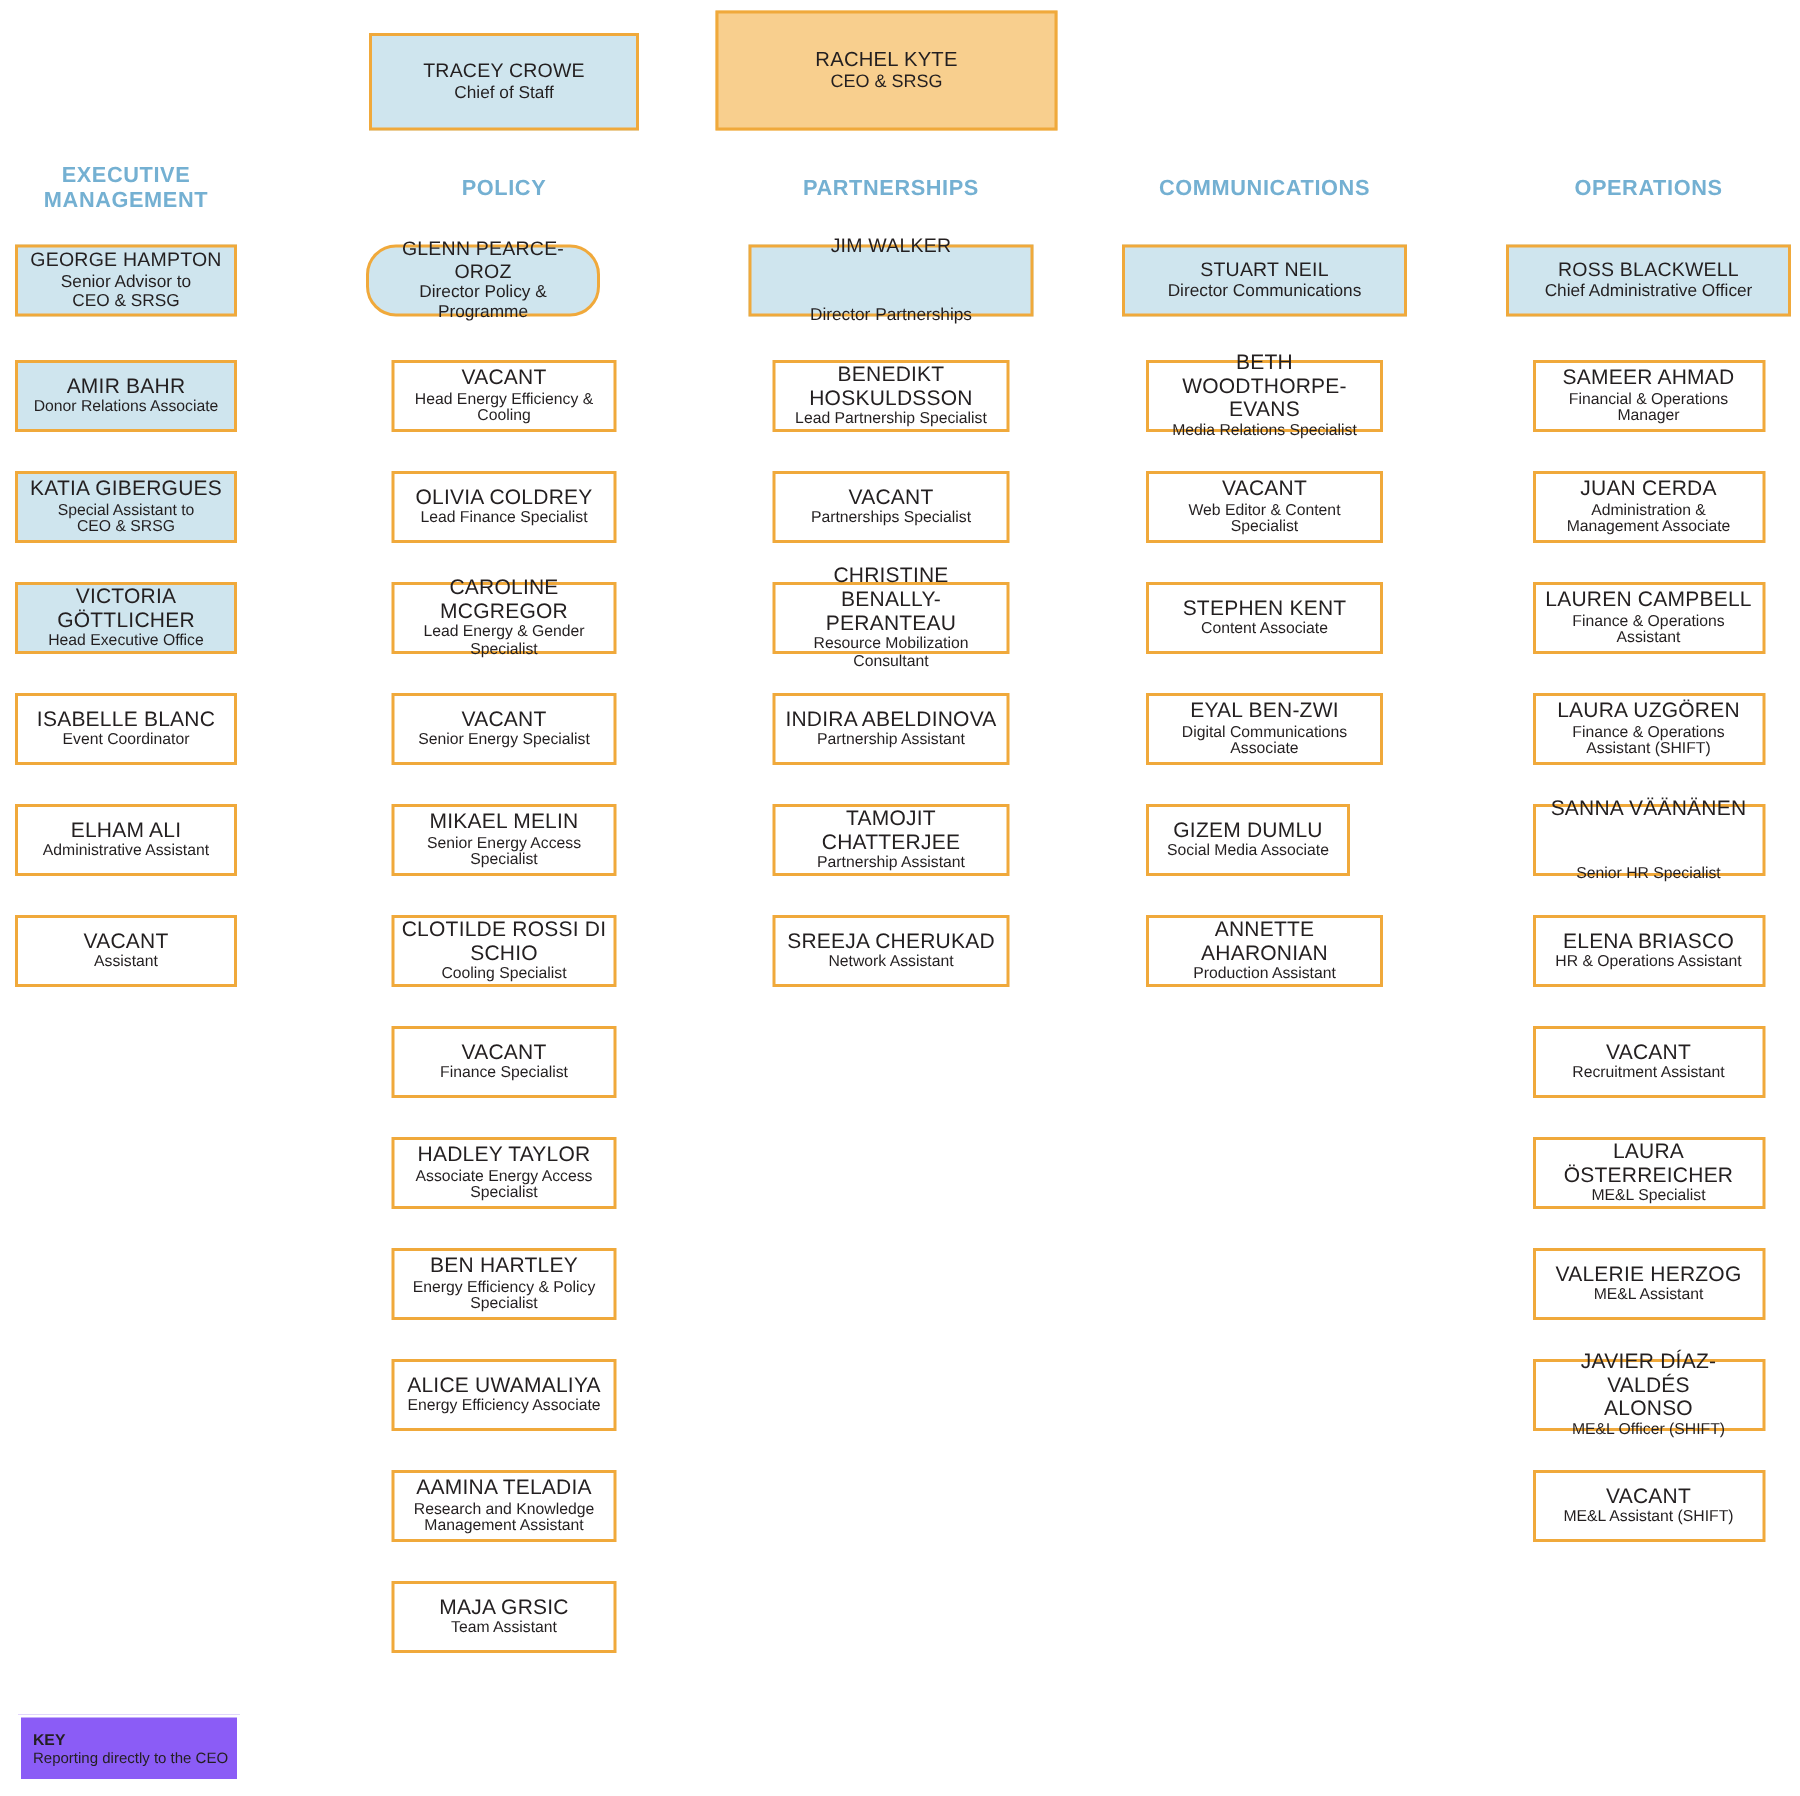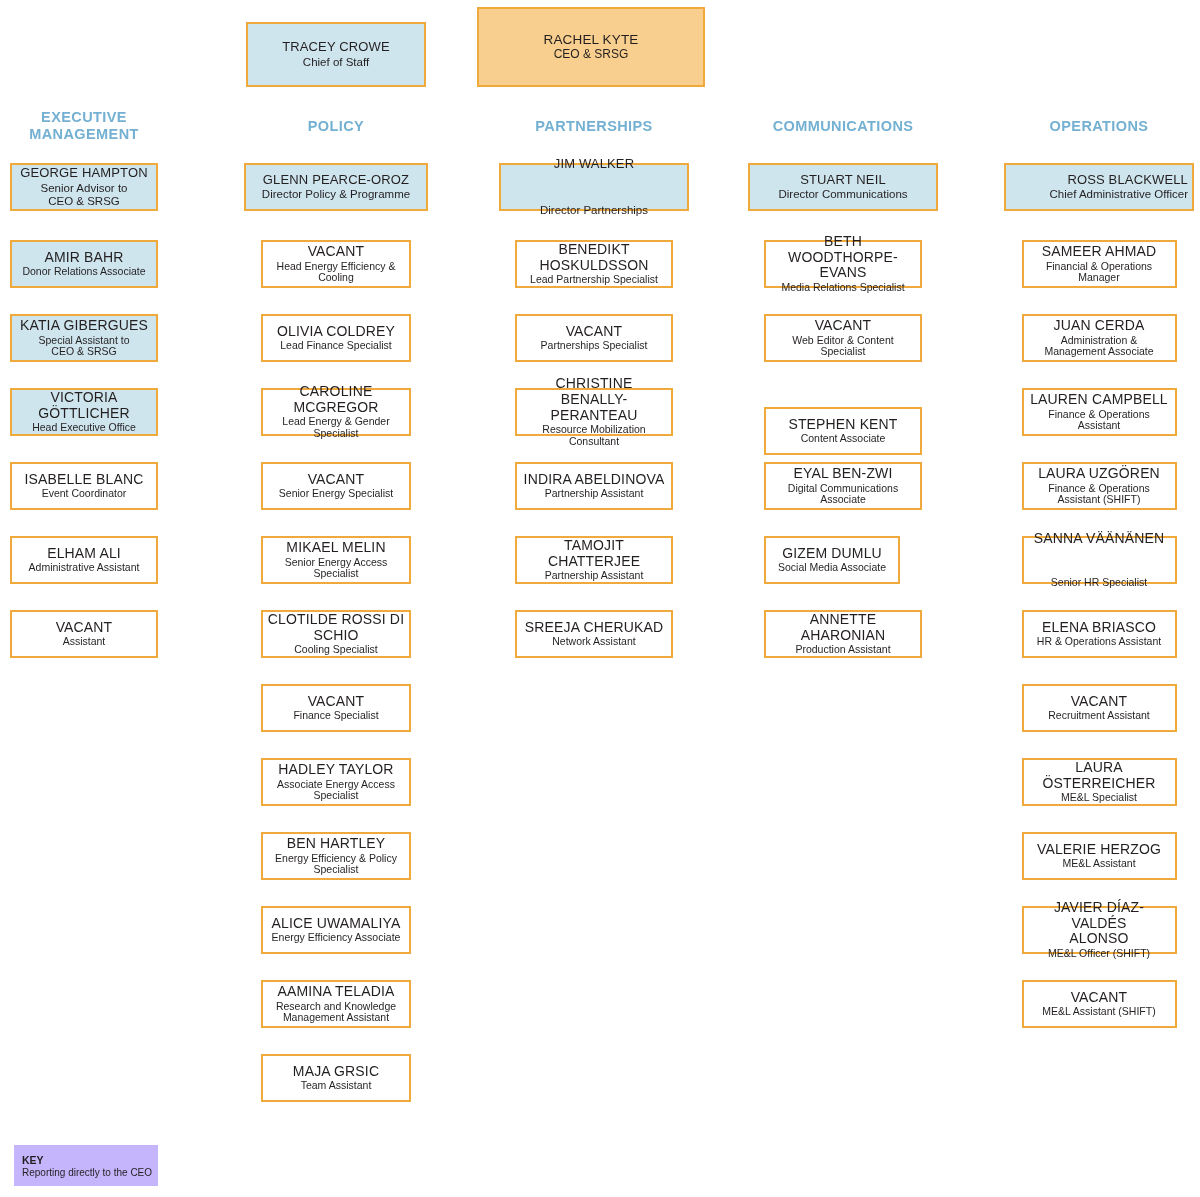--- a/index.html
+++ b/index.html
@@ -77,21 +77,21 @@
   .director .ti { font-size: 11.5px; }
 
   
   .staff { height: 48px; }
 
   
   .key-box {
     position: absolute;
     left: 12px; top: 1143px;
     width: 148px; height: 45px;
-    background: #c4b5fd;
+    background: #8b5cf6;
     border: 2px solid #ffffff;
     display: flex;
     flex-direction: column;
     justify-content: center;
     align-items: flex-start;
     padding-left: 8px;
   }
   .key-box .kt { font-size: 10.5px; font-weight: bold; color: #231f20; }
   .key-box .ks { font-size: 10px; color: #231f20; margin-top: 1px; }
 </style>
@@ -135,21 +135,21 @@
     </div>
     <div class="node staff" style="left: 10px; top: 536px; width: 148px;">
       <span class="nm">ELHAM ALI</span>
       <span class="ti">Administrative Assistant</span>
     </div>
     <div class="node staff" style="left: 10px; top: 610px; width: 148px;">
       <span class="nm">VACANT</span>
       <span class="ti">Assistant</span>
     </div>
     <div class="col-head" style="left: 226px; width: 220px; top: 118px;">POLICY</div>
-    <div class="node director blue" style="left: 244px; top: 163px; width: 184px;">
+    <div class="node director blue" style="left: 244px; top: 163px; width: 156px; border-radius: 20px;">
       <span class="nm">GLENN PEARCE-OROZ</span>
       <span class="ti">Director Policy &amp; Programme</span>
     </div>
     <div class="node staff" style="left: 261px; top: 240px; width: 150px;">
       <span class="nm">VACANT</span>
       <span class="ti">Head Energy Efficiency &amp;
 Cooling</span>
     </div>
     <div class="node staff" style="left: 261px; top: 314px; width: 150px;">
       <span class="nm">OLIVIA COLDREY</span>
@@ -239,39 +239,39 @@
     <div class="node staff" style="left: 764px; top: 240px; width: 158px;">
       <span class="nm">BETH WOODTHORPE-
 EVANS</span>
       <span class="ti">Media Relations Specialist</span>
     </div>
     <div class="node staff" style="left: 764px; top: 314px; width: 158px;">
       <span class="nm">VACANT</span>
       <span class="ti">Web Editor &amp; Content
 Specialist</span>
     </div>
-    <div class="node staff" style="left: 764px; top: 388px; width: 158px; margin-top: 19px;">
+    <div class="node staff" style="left: 764px; top: 388px; width: 158px;">
       <span class="nm">STEPHEN KENT</span>
       <span class="ti">Content Associate</span>
     </div>
     <div class="node staff" style="left: 764px; top: 462px; width: 158px;">
       <span class="nm">EYAL BEN-ZWI</span>
       <span class="ti">Digital Communications
 Associate</span>
     </div>
     <div class="node staff" style="left: 764px; top: 536px; width: 136px;">
       <span class="nm">GIZEM DUMLU</span>
       <span class="ti">Social Media Associate</span>
     </div>
     <div class="node staff" style="left: 764px; top: 610px; width: 158px;">
       <span class="nm">ANNETTE AHARONIAN</span>
       <span class="ti">Production Assistant</span>
     </div>
     <div class="col-head" style="left: 989px; width: 220px; top: 118px;">OPERATIONS</div>
-    <div class="node director blue" style="left: 1004px; top: 163px; width: 190px; align-items: flex-end;">
+    <div class="node director blue" style="left: 1004px; top: 163px; width: 190px;">
       <span class="nm">ROSS BLACKWELL</span>
       <span class="ti">Chief Administrative Officer</span>
     </div>
     <div class="node staff" style="left: 1021.5px; top: 240px; width: 155px;">
       <span class="nm">SAMEER  AHMAD</span>
       <span class="ti">Financial &amp; Operations
 Manager</span>
     </div>
     <div class="node staff" style="left: 1021.5px; top: 314px; width: 155px;">
       <span class="nm">JUAN CERDA</span>

